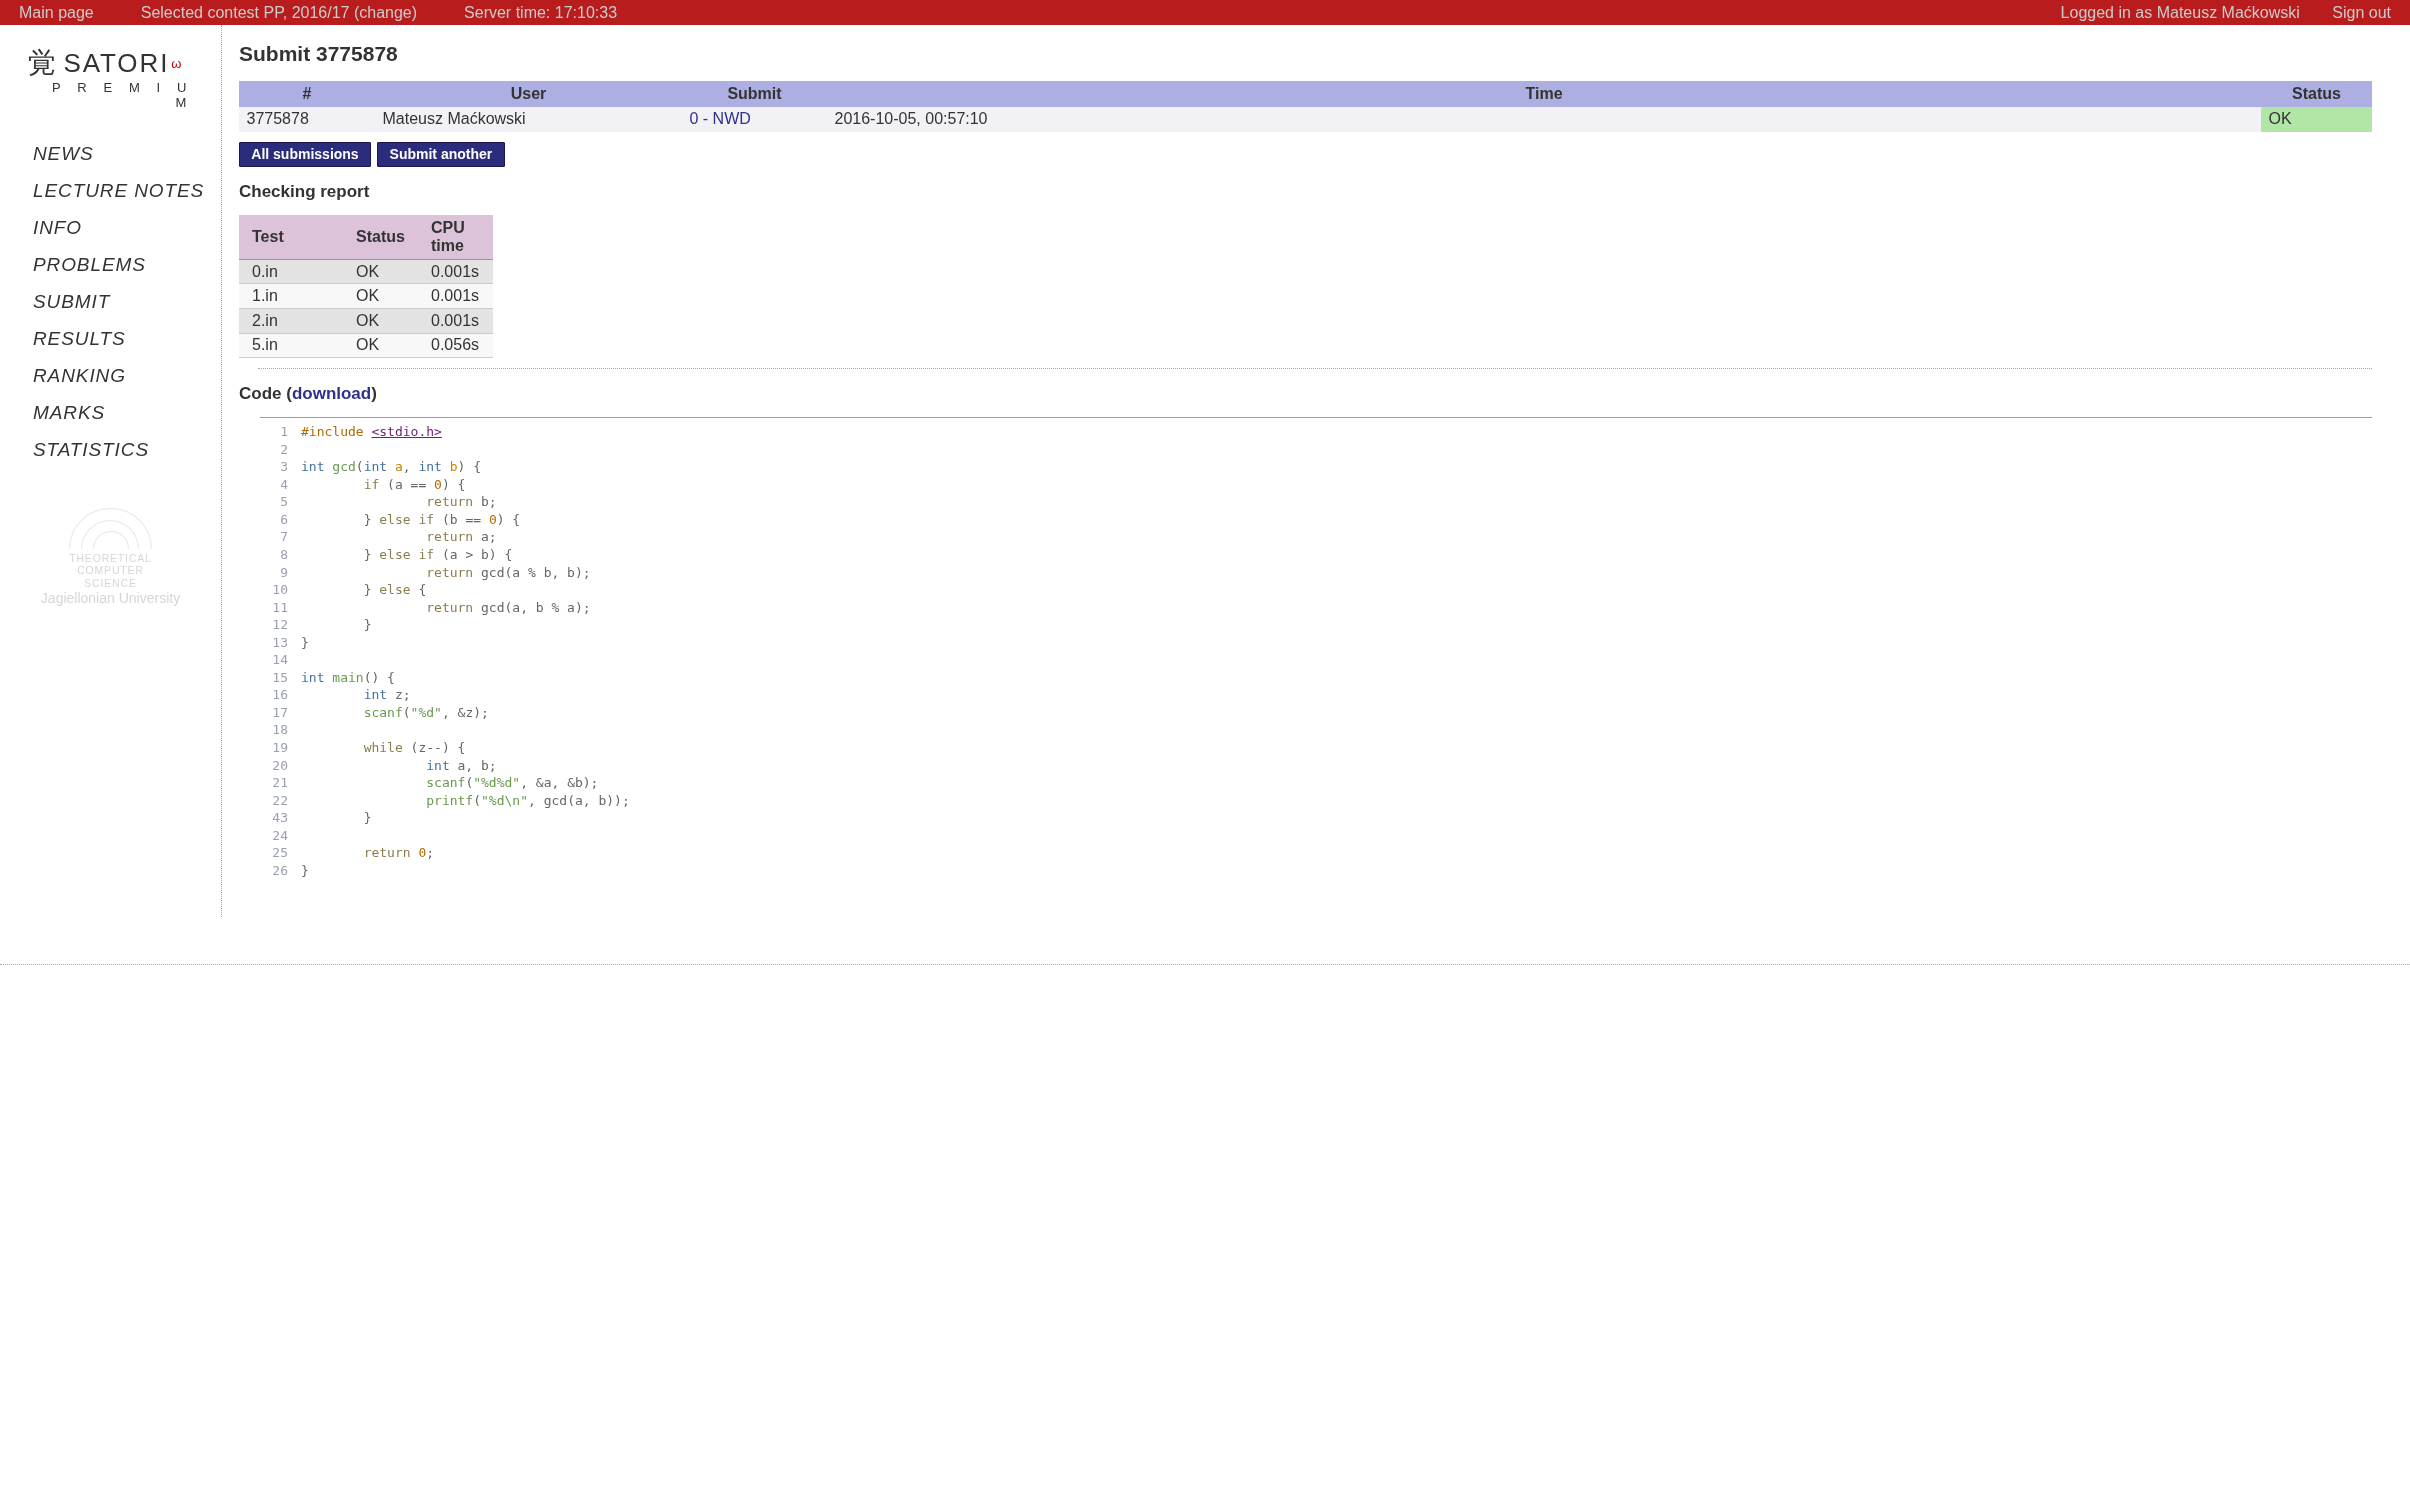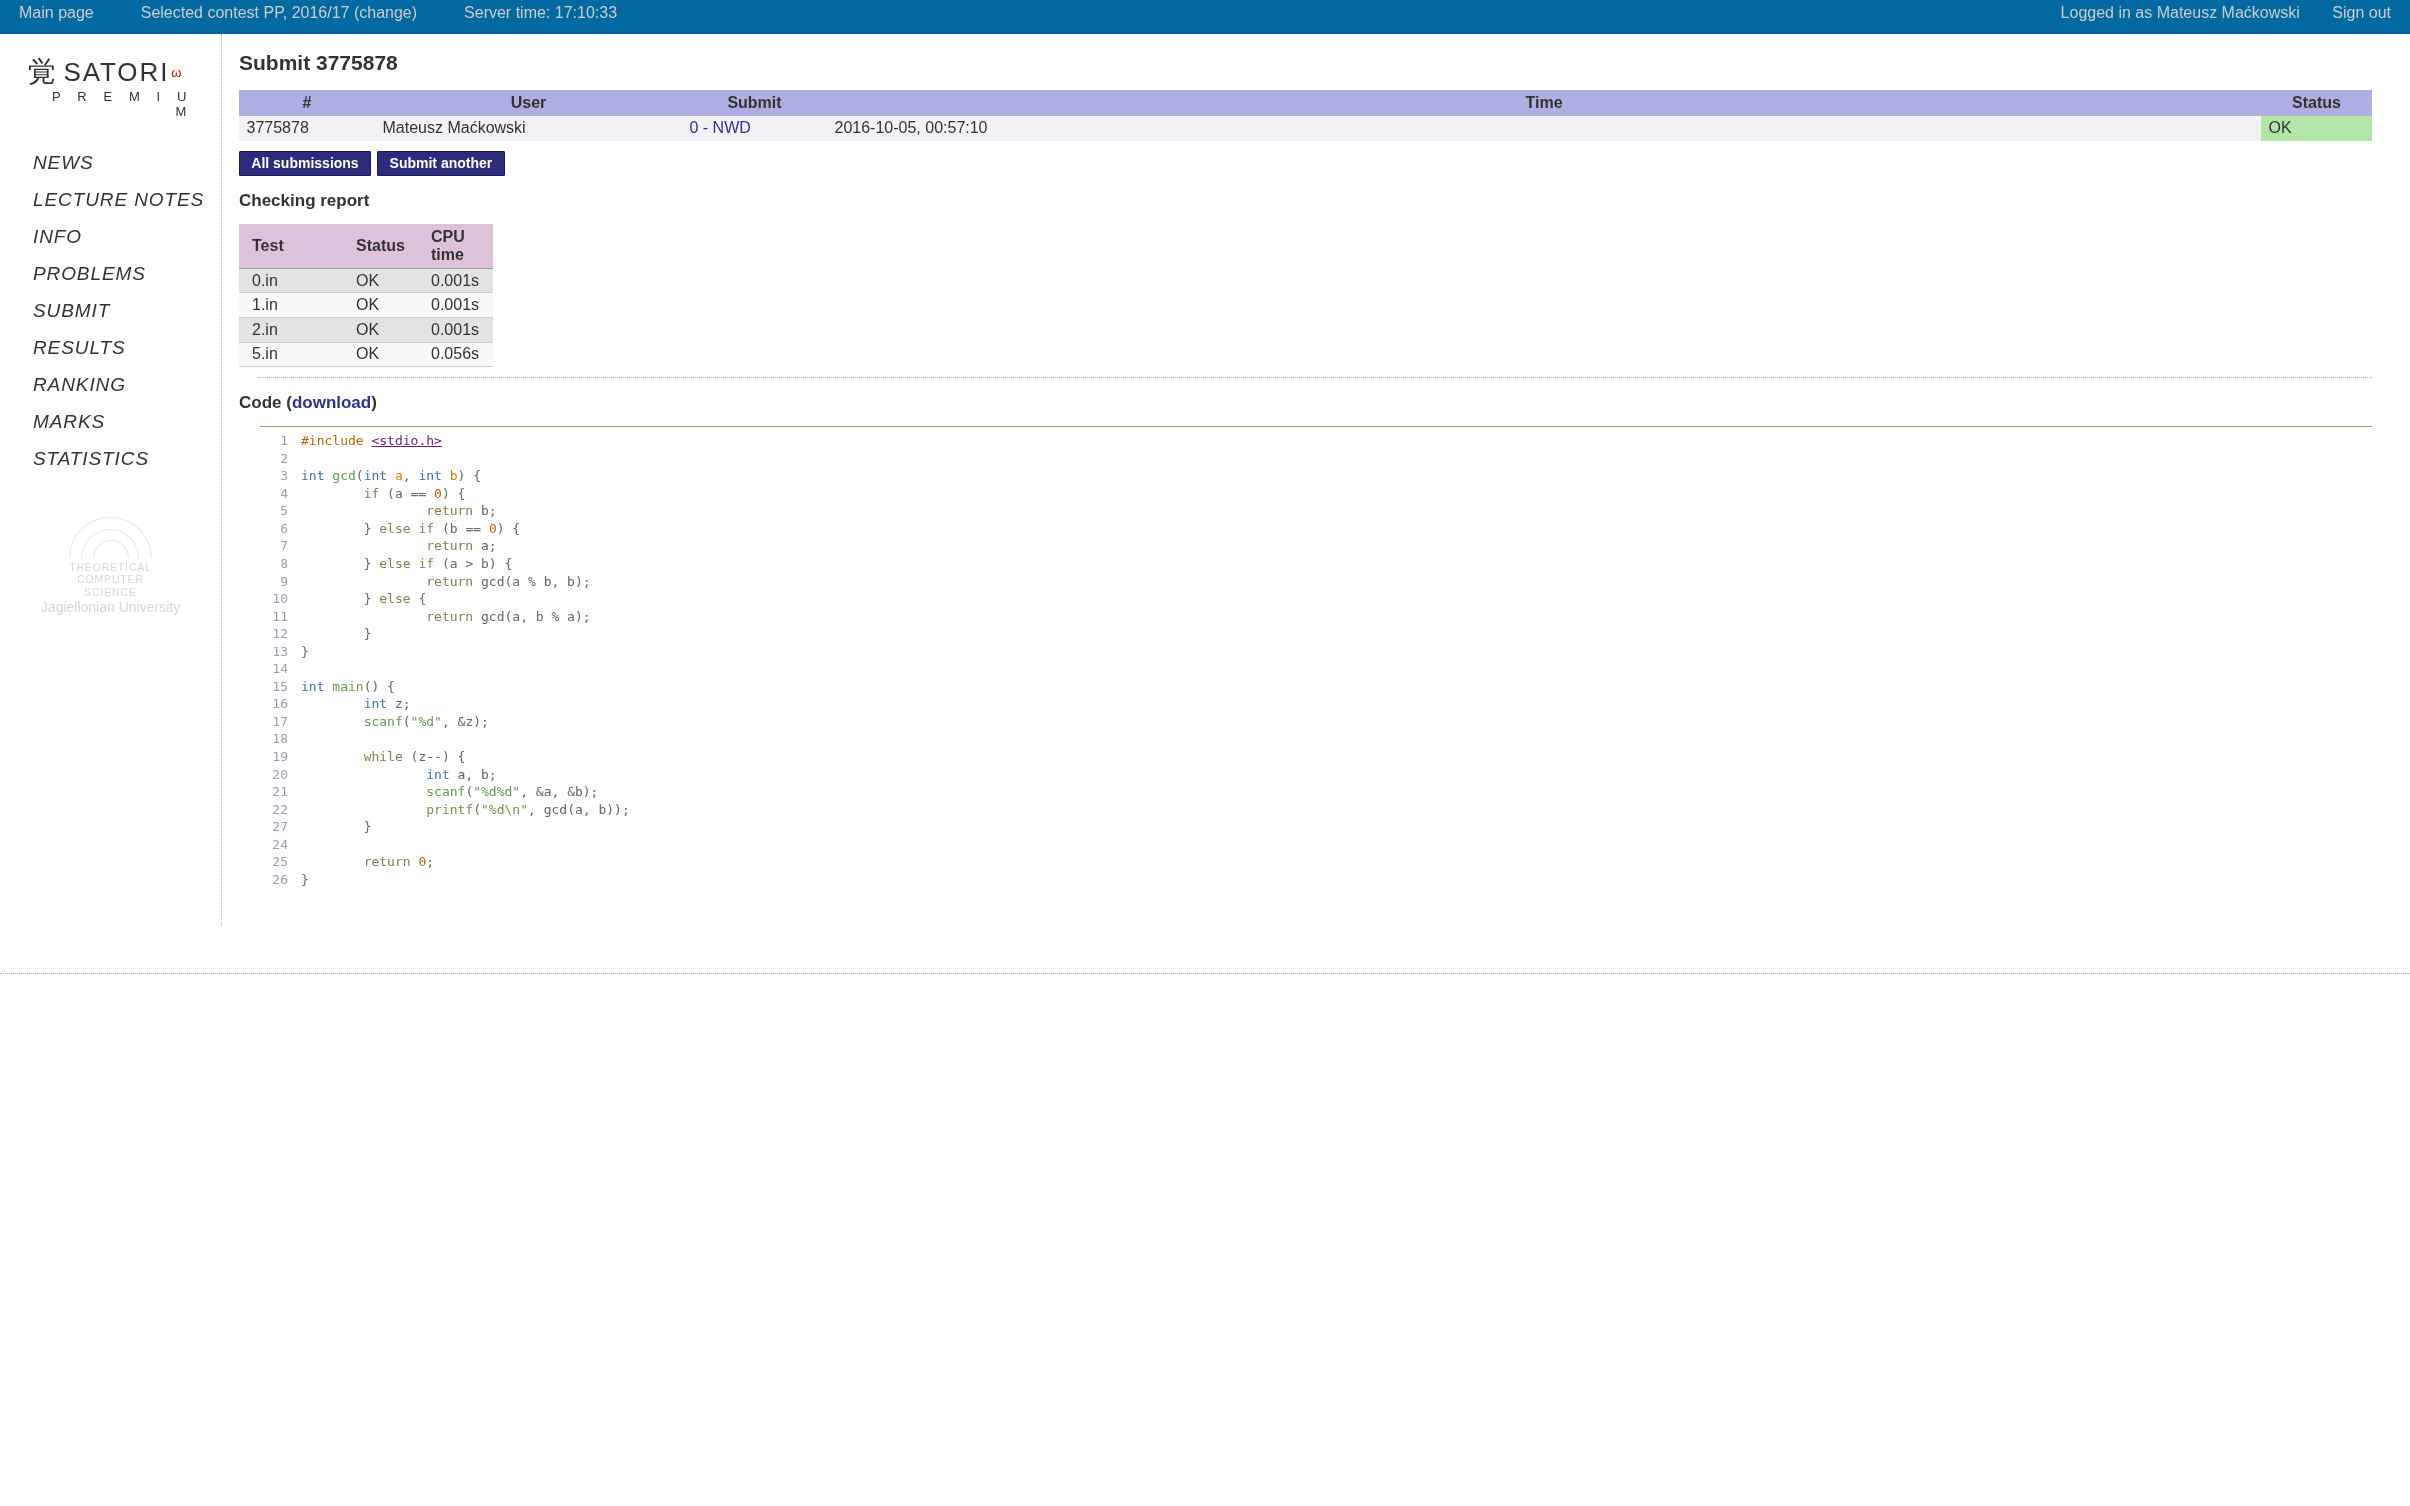--- a/index.html
+++ b/index.html
@@ -3,25 +3,25 @@
 <meta charset="utf-8">
 <style>
 * { margin: 0; padding: 0; box-sizing: border-box; }
 body {
   font-family: sans-serif;
   font-size: 16px;
   color: #333;
   background: #fff;
 }
 .topbar {
-  background: #0369a1;
+  background: #b91c1c;
   color: #ccc;
   display: flex;
   padding: 0 19px;
-  height: 34px;
+  height: 25px;
   line-height: 26px;
 }
 .topbar a { color: #ccc; text-decoration: none; margin-right: 47px; cursor: pointer; }
 .topbar .spacer { flex: 1; }
 .topbar .right a { margin-right: 0; margin-left: 28px; }
 .layout { display: flex; }
 .sidebar {
   width: 222px;
   border-right: 0.9px dotted #aaa;
   padding: 19px 0 38px 0;
@@ -274,21 +274,21 @@
         <div class="code-line"><span class="lineno">13</span><span><span class="op">}</span></span></div>
         <div class="code-line"><span class="lineno">14</span><span></span></div>
         <div class="code-line"><span class="lineno">15</span><span><span class="kt">int </span><span class="fn">main</span><span class="op">(</span><span class="op">)</span><span class="op"> {</span></span></div>
         <div class="code-line"><span class="lineno">16</span><span><span>        </span><span class="kt">int</span><span class="op"> z;</span></span></div>
         <div class="code-line"><span class="lineno">17</span><span><span>        </span><span class="fn">scanf</span><span class="op">(</span><span class="s">"%d"</span><span class="op">, &amp;z);</span></span></div>
         <div class="code-line"><span class="lineno">18</span><span></span></div>
         <div class="code-line"><span class="lineno">19</span><span><span>        </span><span class="k">while</span><span class="op"> (z--) {</span></span></div>
         <div class="code-line"><span class="lineno">20</span><span><span>                </span><span class="kt">int</span><span class="op"> a, b;</span></span></div>
         <div class="code-line"><span class="lineno">21</span><span><span>                </span><span class="fn">scanf</span><span class="op">(</span><span class="s">"%d%d"</span><span class="op">, &amp;a, &amp;b);</span></span></div>
         <div class="code-line"><span class="lineno">22</span><span><span>                </span><span class="fn">printf</span><span class="op">(</span><span class="s">"%d\n"</span><span class="op">, gcd(a, b));</span></span></div>
-        <div class="code-line"><span class="lineno">27</span><span><span>        </span><span class="op">}</span></span></div>
+        <div class="code-line"><span class="lineno">43</span><span><span>        </span><span class="op">}</span></span></div>
         <div class="code-line"><span class="lineno">24</span><span></span></div>
         <div class="code-line"><span class="lineno">25</span><span><span>        </span><span class="k">return</span><span class="op"> </span><span class="n">0</span><span class="op">;</span></span></div>
         <div class="code-line"><span class="lineno">26</span><span><span class="op">}</span></span></div>
       </div>
   </div>
 </div>
 
 <div class="footer-dots"></div>
 
 

